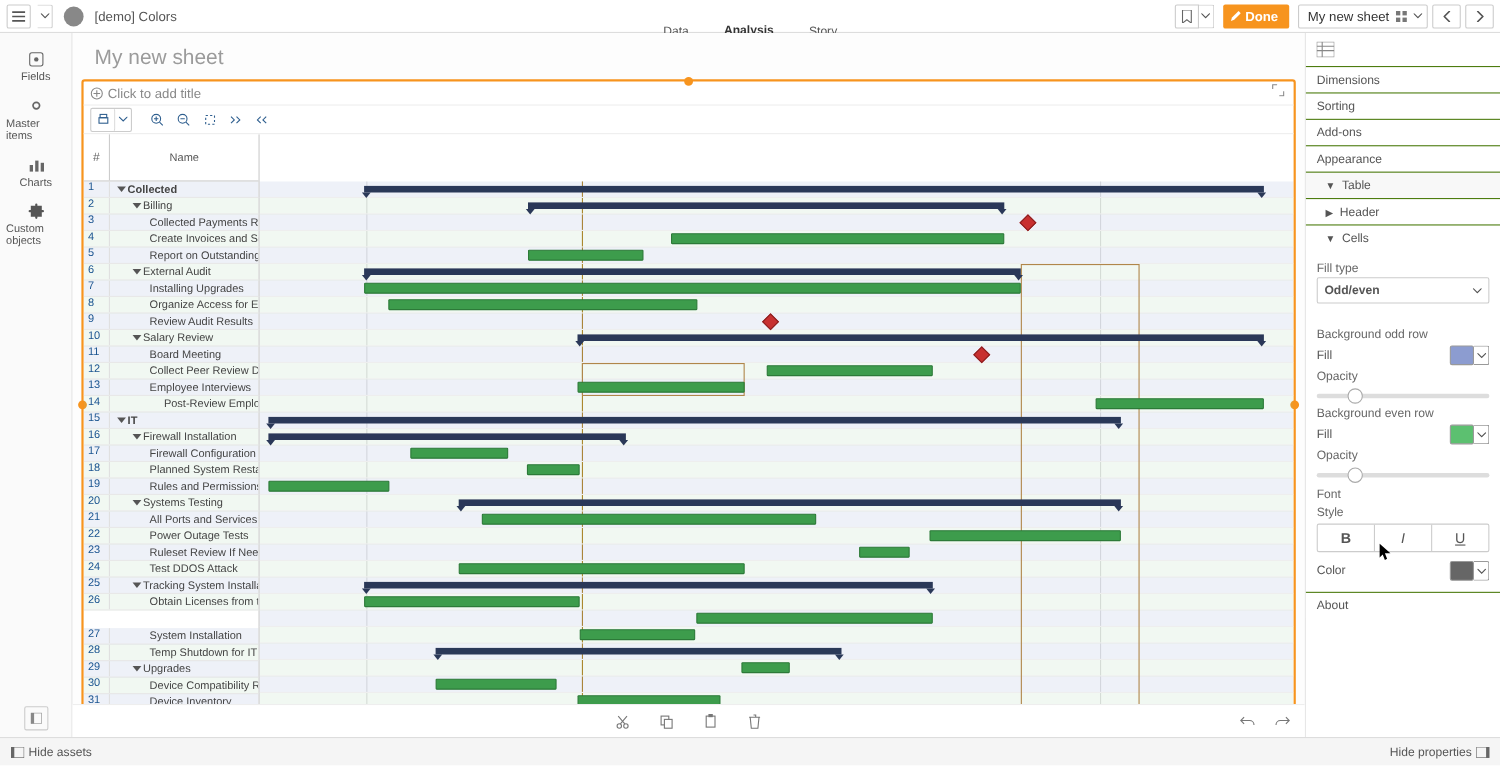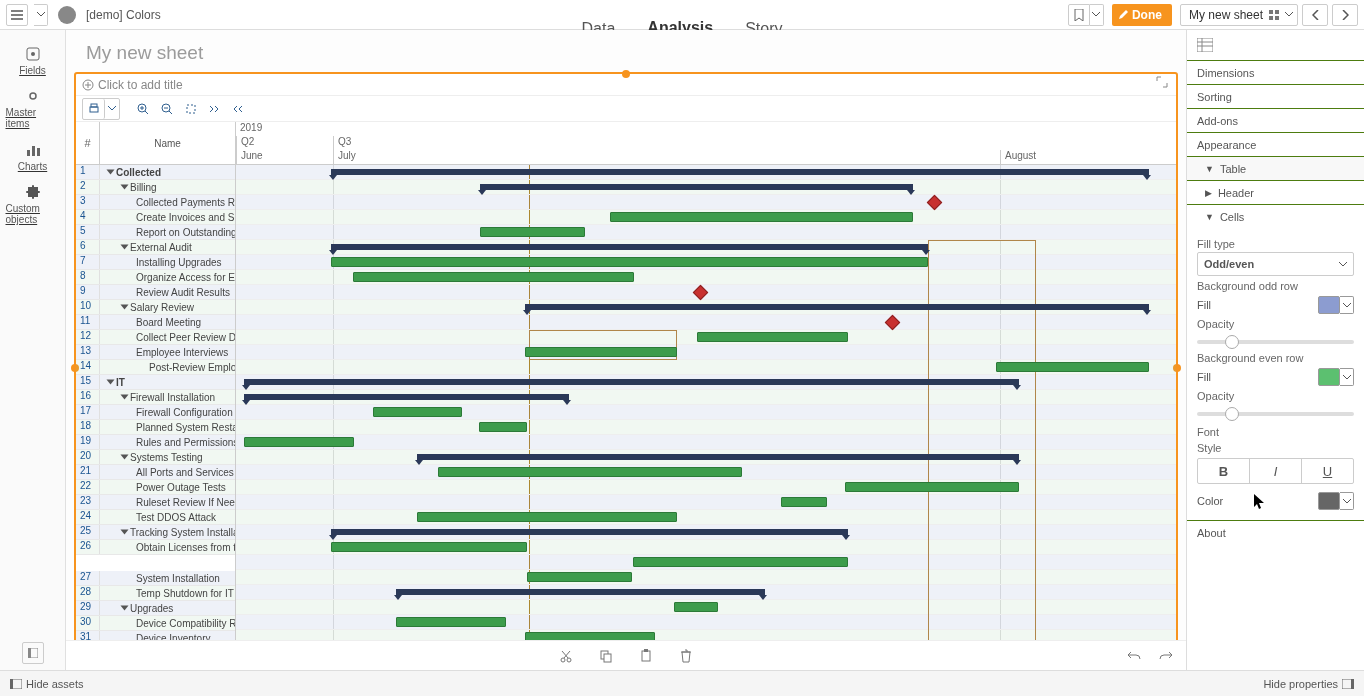--- a/index.html
+++ b/index.html
@@ -6,34 +6,34 @@
 body { width: 1364px; height: 696px; overflow: hidden; background: #fff; position: relative; font-size: 12px; color: #333; }
 
 
 .topbar { height: 30px; display: flex; align-items: center; border-bottom: 1px solid #ddd; background: #fff; }
 .tb-left { display: flex; align-items: center; gap: 6px; padding-left: 6px; }
 .hamburger-btn { width: 22px; height: 22px; display:flex; align-items:center; justify-content:center; border: 1px solid #ccc; border-radius: 2px; cursor:pointer; }
 .dd-caret { width: 14px; height:22px; border:1px solid #ccc; border-left:none; display:flex;align-items:center;justify-content:center;border-radius:0 2px 2px 0; cursor:pointer;}
 .app-logo { width: 18px; height:18px; background:#888; border-radius:50%; margin-left: 4px;}
 .app-title { font-size: 12px; color:#555; margin-left: 4px; }
 .tb-center { position: absolute; left: 50%; transform: translateX(-50%); display:flex; gap: 32px; height: 30px; align-items:center;}
-.tb-tab { font-size: 16px; color:#555; cursor:pointer; height: 28px; display:flex; align-items:center;margin-top:28px;}
+.tb-tab { font-size: 11px; color:#555; cursor:pointer; height: 28px; display:flex; align-items:center;margin-top:28px;}
 .tb-tab.active { color:#333; font-weight:600; border-bottom: 2px solid #f7941e; }
 .tb-right { margin-left: auto; display:flex; align-items:center; padding-right: 6px; gap:0; }
 .bm-btn { height:22px; width:22px; border:1px solid #ccc; display:flex;align-items:center;justify-content:center;border-radius:2px 0 0 2px;cursor:pointer;}
 .bm-dd { height:22px; width:14px; border:1px solid #ccc;border-left:none;display:flex;align-items:center;justify-content:center;border-radius:0 2px 2px 0;cursor:pointer;}
 .done-btn { height:22px; margin-left:8px; background:#f7941e; color:#fff; display:flex; align-items:center; padding:0 10px 0 6px; gap:4px; border-radius:2px; cursor:pointer; font-size:12px; font-weight:600;}
 .sheet-sel { height:22px; margin-left:8px; border:1px solid #ccc; display:flex; align-items:center; padding:0 4px 0 8px; gap: 6px; border-radius:2px; cursor:pointer; font-size:12px;}
 .nav-btn { height:22px; width:26px; margin-left:4px; border:1px solid #ccc; display:flex;align-items:center;justify-content:center;border-radius:2px;cursor:pointer;}
 
 
 .main { position: absolute; top: 30px; bottom: 26px; left: 0; right: 0; display: flex; }
 
 
-.leftrail { width: 66px; background:#fafafa; border-right:1px solid #e0e0e0; display:flex; flex-direction:column; align-items:center; padding-top:8px;text-decoration:underline; }
+.leftrail { width: 66px; background:#fafafa; border-right:1px solid #e0e0e0; display:flex; flex-direction:column; align-items:center; padding-top:8px; }
 .rail-item { width:54px; height:44px; display:flex;flex-direction:column;align-items:center;justify-content:center; gap:2px; cursor:pointer; font-size:10px; color:#555; border-radius:3px; margin-bottom:4px;}
 .rail-item .ic { width:18px;height:18px;display:flex;align-items:center;justify-content:center; color:#666;}
 .rail-spacer { flex:1; }
 .rail-bottom { width:22px;height:22px;border:1px solid #ccc;border-radius:2px;margin-bottom:6px;display:flex;align-items:center;justify-content:center;cursor:pointer;}
 
 
 .canvas { flex:1; background:#fdfdfd; position:relative; display:flex; flex-direction:column; }
 .sheet-title { font-size: 19px; color:#9b9b9b; padding: 12px 0 8px 20px; font-weight: 400;}
 .chart-obj { flex:1; margin: 0 8px 8px 8px; border: 2px solid #f7941e; border-radius:3px; background:#fff; display:flex; flex-direction:column; position:relative; }
 .chart-obj::before { content:''; position:absolute; left:50%; top:-4px; width:8px;height:8px; background:#f7941e; border-radius:50%; transform:translateX(-50%);}
@@ -491,28 +491,20 @@
               </div>
               <div class="gl-row l2 even" style="background: rgba(140, 200, 150, 0.12);">
                 <div class="rn">32</div>
                 <div class="rl">
                   <span>Faulty Devices Check</span>
                 </div>
               </div>
             </div>
         </div>
         <div class="gantt-right">
-          <div class="gr-head" id="gr-head">
-            <div class="gr-year">2019</div>
-          <div class="gr-q" style="left: 0px;">Q2</div>
-              <div class="gr-q" style="left: 97px;">Q3</div>
-              <div class="gr-m" style="left: 0px;">June</div>
-              <div class="gr-m" style="left: 97px;">July</div>
-              <div class="gr-m" style="left: 764px;">August</div>
-            </div>
           <div class="gr-body" id="gr-body">
               <div class="gr-col" style="left: 97px;"></div>
               <div class="gr-col" style="left: 764px;"></div>
               <div class="gr-col" style="left: 293px;"></div>
               <div class="today" style="left: 293px;"></div>
               <div class="gr-row odd" style="top: 0px;"></div>
               <div class="gr-row even" style="top: 15px;"></div>
               <div class="gr-row odd" style="top: 30px;"></div>
               <div class="gr-row even" style="top: 45px;"></div>
               <div class="gr-row odd" style="top: 60px;"></div>
@@ -617,21 +609,21 @@
 
     <div class="pbody">
       <div class="plabel">Fill type</div>
       <div class="pselect">
         <span>Odd/even</span>
         <svg width="8" height="5">
             <path d="M0 0l4 4 4-4" fill="none" stroke="#555"></path>
           </svg>
       </div>
 
-      <div class="plabel" style="margin-top:4px">Background odd row</div>
+      <div class="plabel" style="margin-top:22px">Background odd row</div>
       <div class="pfillrow">
         <span>Fill</span>
         <div class="color-dd">
           <div class="colorbox" id="odd-color" style="background: rgb(140, 156, 208);"></div>
           <div class="dd">
               <svg width="8" height="5">
                 <path d="M0 0l4 4 4-4" fill="none" stroke="#555"></path>
               </svg>
             </div>
         </div>

